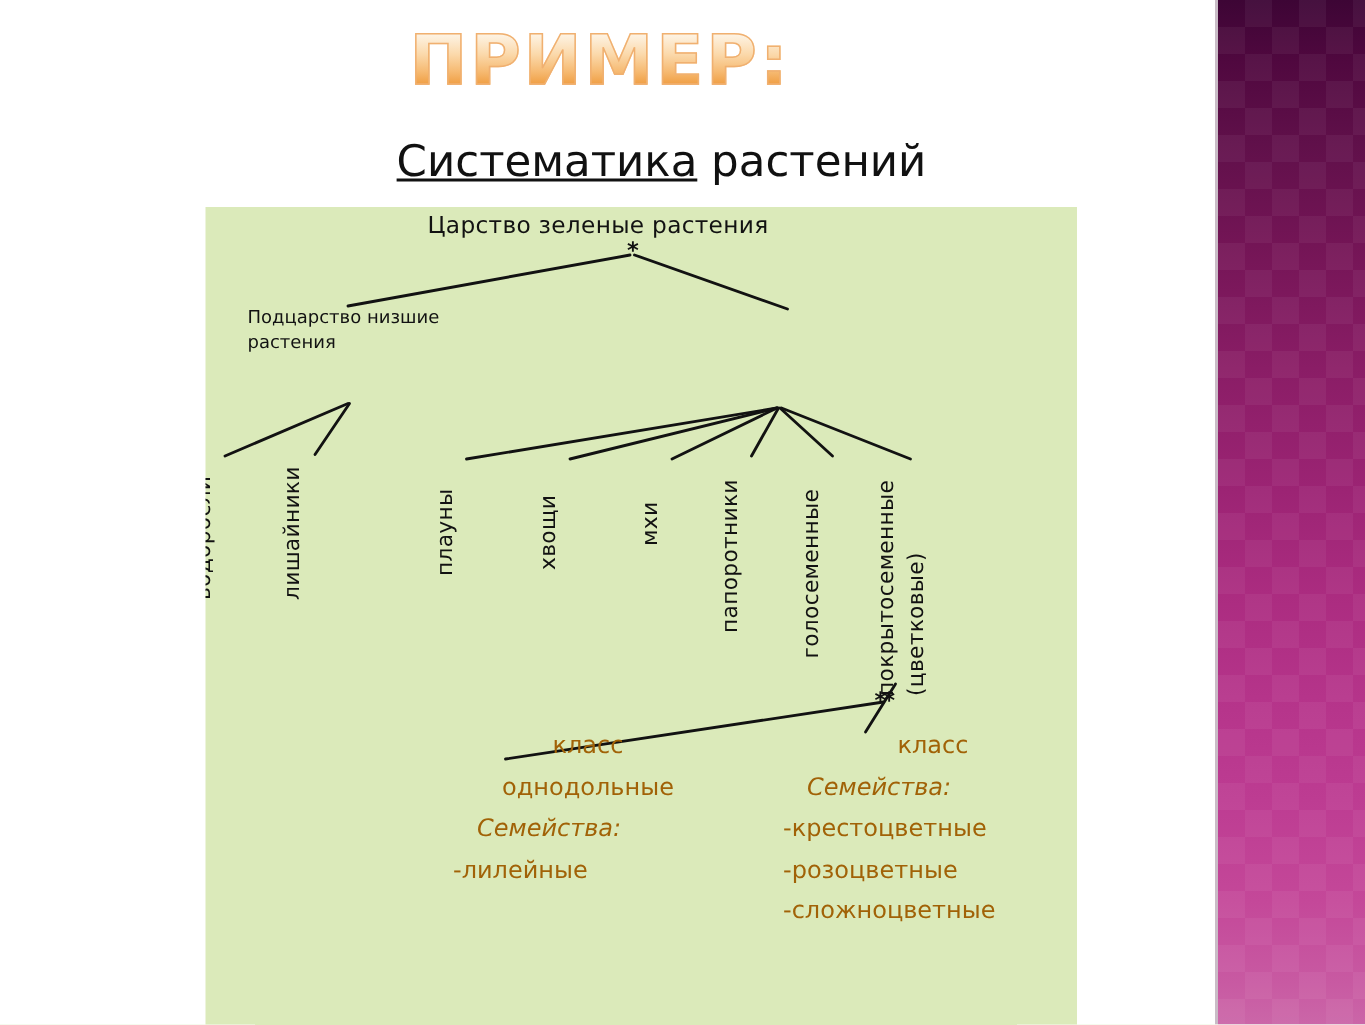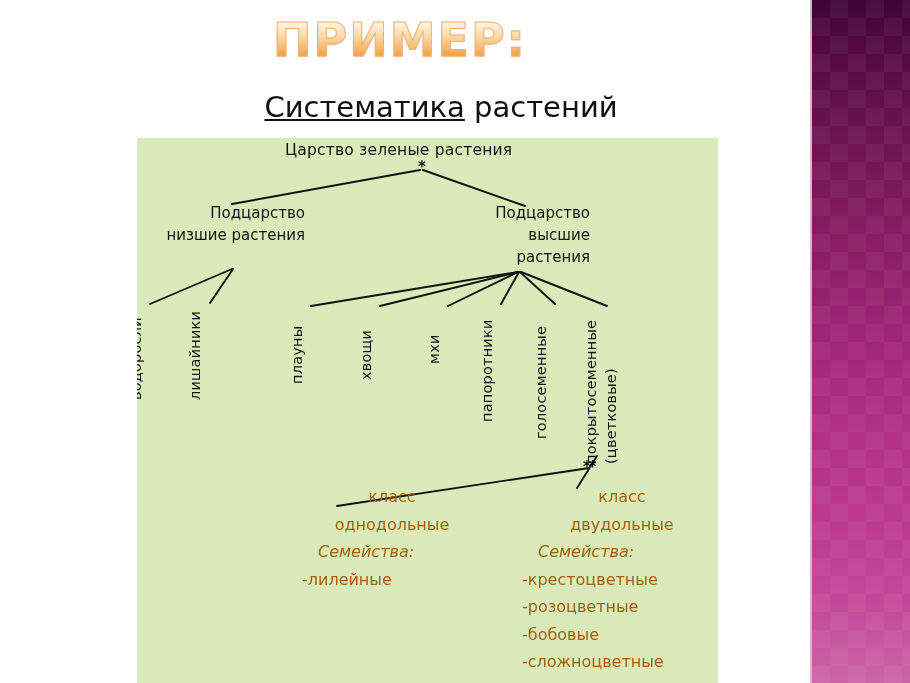--- a/index.html
+++ b/index.html
@@ -114,23 +114,23 @@
     font-family: "DejaVu Sans", "Liberation Sans", sans-serif;
     color: #121212;
     white-space: nowrap;
   }
   .node-title {
     font-size: 15.5px;
     line-height: 1.02;
     letter-spacing: .2px;
   }
   .node-multi {
-    font-size: 15px;
+    font-size: 12px;
     line-height: 1.45;
-    text-align: right;
+    text-align: left;
     white-space: normal !important;
   }
   .vert {
     transform-origin: left bottom;
     transform: rotate(-90deg);
     font-size: 14.5px;
     letter-spacing: .2px;
   }
   .star {
     font-size: 15px;
@@ -186,21 +186,20 @@
 
       <line x1="452" y1="330" x2="200" y2="368"></line>
     </g>
   </svg>
 
   <div class="lbl node-title" style="left:148px; top:5px;">Царство зеленые растения</div>
   <div class="lbl star" style="left:281px; top:20px;">*</div>
 
   <div class="lbl node-multi" style="left:28px; top:65px; width:140px;">Подцарство низшие растения</div>
 
-  <div class="lbl node-multi" style="left:318px; top:65px; width:135px;">Подцарство высшие растения</div>
 
   <div class="lbl vert" style="left:7px; top:246px;">водоросли</div>
   <div class="lbl vert" style="left:66px; top:246px;">лишайники</div>
 
   <div class="lbl vert" style="left:168px; top:230px;">плауны</div>
   <div class="lbl vert" style="left:237px; top:226px;">хвощи</div>
   <div class="lbl vert" style="left:305px; top:210px;">мхи</div>
   <div class="lbl vert" style="left:358px; top:268px;">папоротники</div>
   <div class="lbl vert" style="left:412px; top:285px;">голосеменные</div>
 
@@ -210,21 +209,19 @@
 
   <div class="class-block" style="left:165px; top:345px; width:180px;">
     <span class="hdr">класс</span>
     <span class="hdr">однодольные</span>
     <span class="fam-hdr">Семейства:</span>
     <span class="fam">-лилейные</span>
   </div>
 
   <div class="class-block" style="left:385px; top:345px; width:200px;">
     <span class="hdr">класс</span>
-    <span class="hdr">двудольные</span>
     <span class="fam-hdr">Семейства:</span>
     <span class="fam">-крестоцветные</span>
     <span class="fam">-розоцветные</span>
-    <span class="fam">-бобовые</span>
     <span class="fam">-сложноцветные</span>
   </div>
 
 </div>
 
 </body></html>

